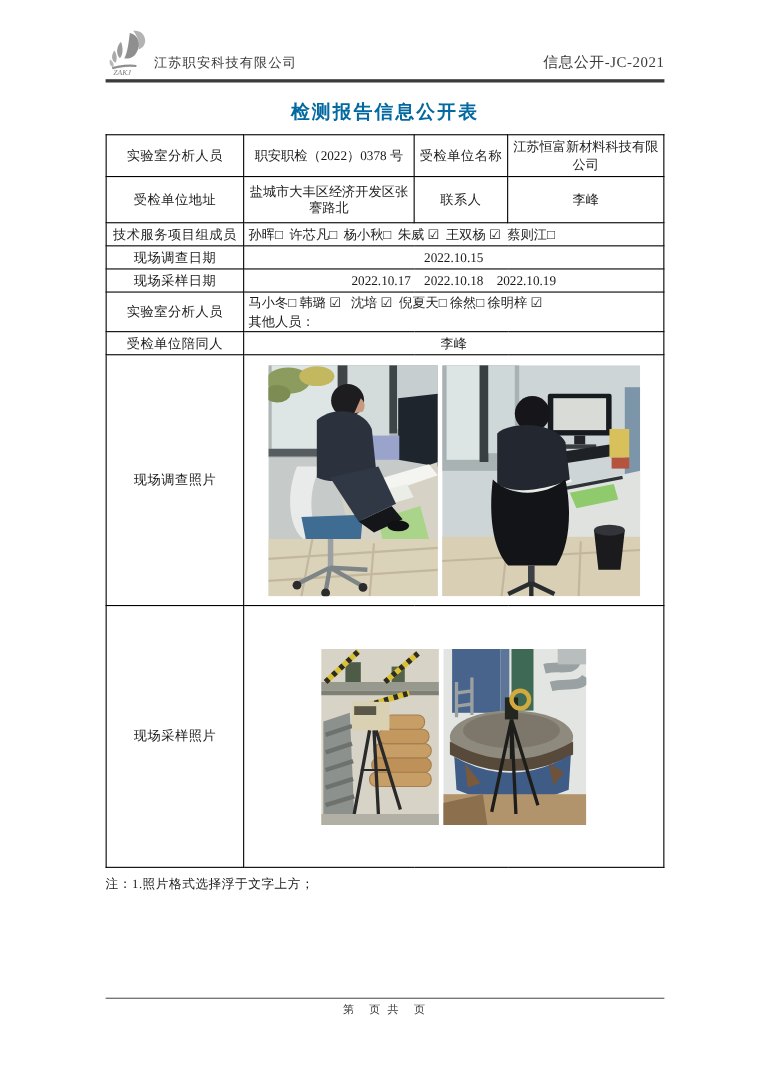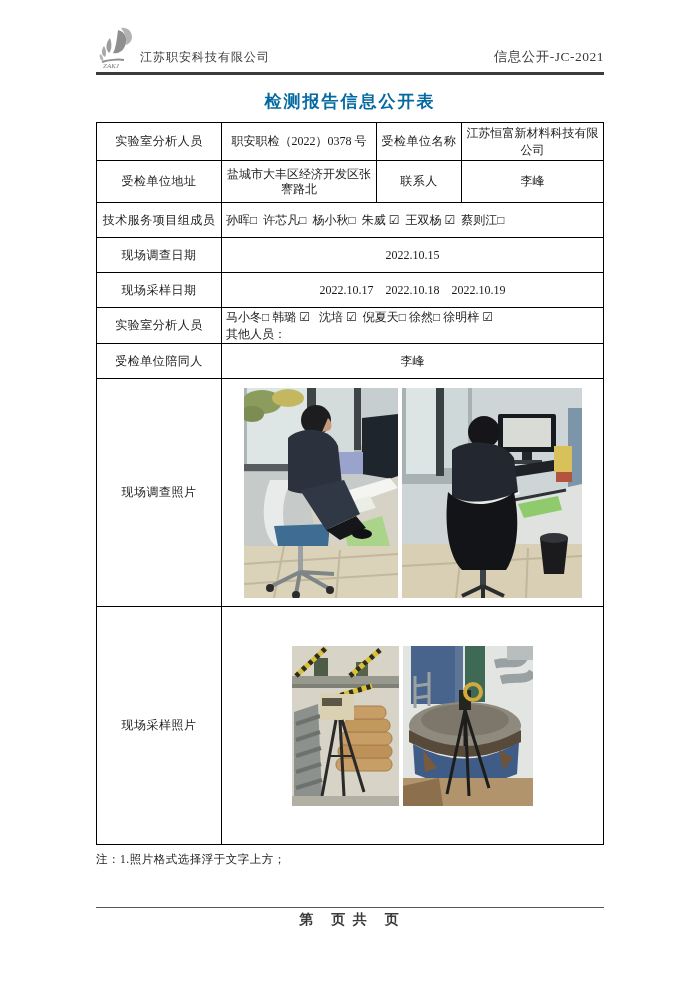--- a/index.html
+++ b/index.html
@@ -41,33 +41,33 @@
     overflow:hidden;
   }
   td.lbl{text-align:center;letter-spacing:.5px;}
   td.val{font-size:12.5px;white-space:pre-wrap;line-height:1.35;}
   td.ctr{text-align:center;}
   td.addr{
     font-family:"Liberation Sans","DejaVu Sans",sans-serif;
     font-size:11.5px;line-height:1.25;font-weight:400;
   }
   tr.r1{height:38px;} tr.r2{height:42px;}
-  tr.rsm{height:35px;} tr.rlab{height:36px;margin-left:44px;}
+  tr.rsm{height:21px;} tr.rlab{height:36px;margin-left:44px;}
   tr.rph1{height:228px;} tr.rph2{height:238px;}
   td.photo-cell{vertical-align:middle;}
   .photo-row{display:flex;justify-content:center;align-items:center;gap:4px;}
   .photo-row svg{display:block;}
   
   .note{font-size:11.5px;margin-top:7px;letter-spacing:.5px;color:#1c1c1c;}
   .footer{
     position:absolute;left:96px;top:907px;width:508px;
     border-top:1.5px solid #555;
     text-align:center;
   }
-  .footer-text{font-size:14px;color:#3a3a3a;padding-top:3px;letter-spacing:2px;font-weight:bold;}
+  .footer-text{font-size:10px;color:#3a3a3a;padding-top:3px;letter-spacing:2px;}
 </style>
 </head>
 <body>
 
 <div class="page">
   <div class="content">
 
     <div class="hdr">
       <div class="brand">
         <svg width="42" height="44" viewBox="0 0 42 44">

